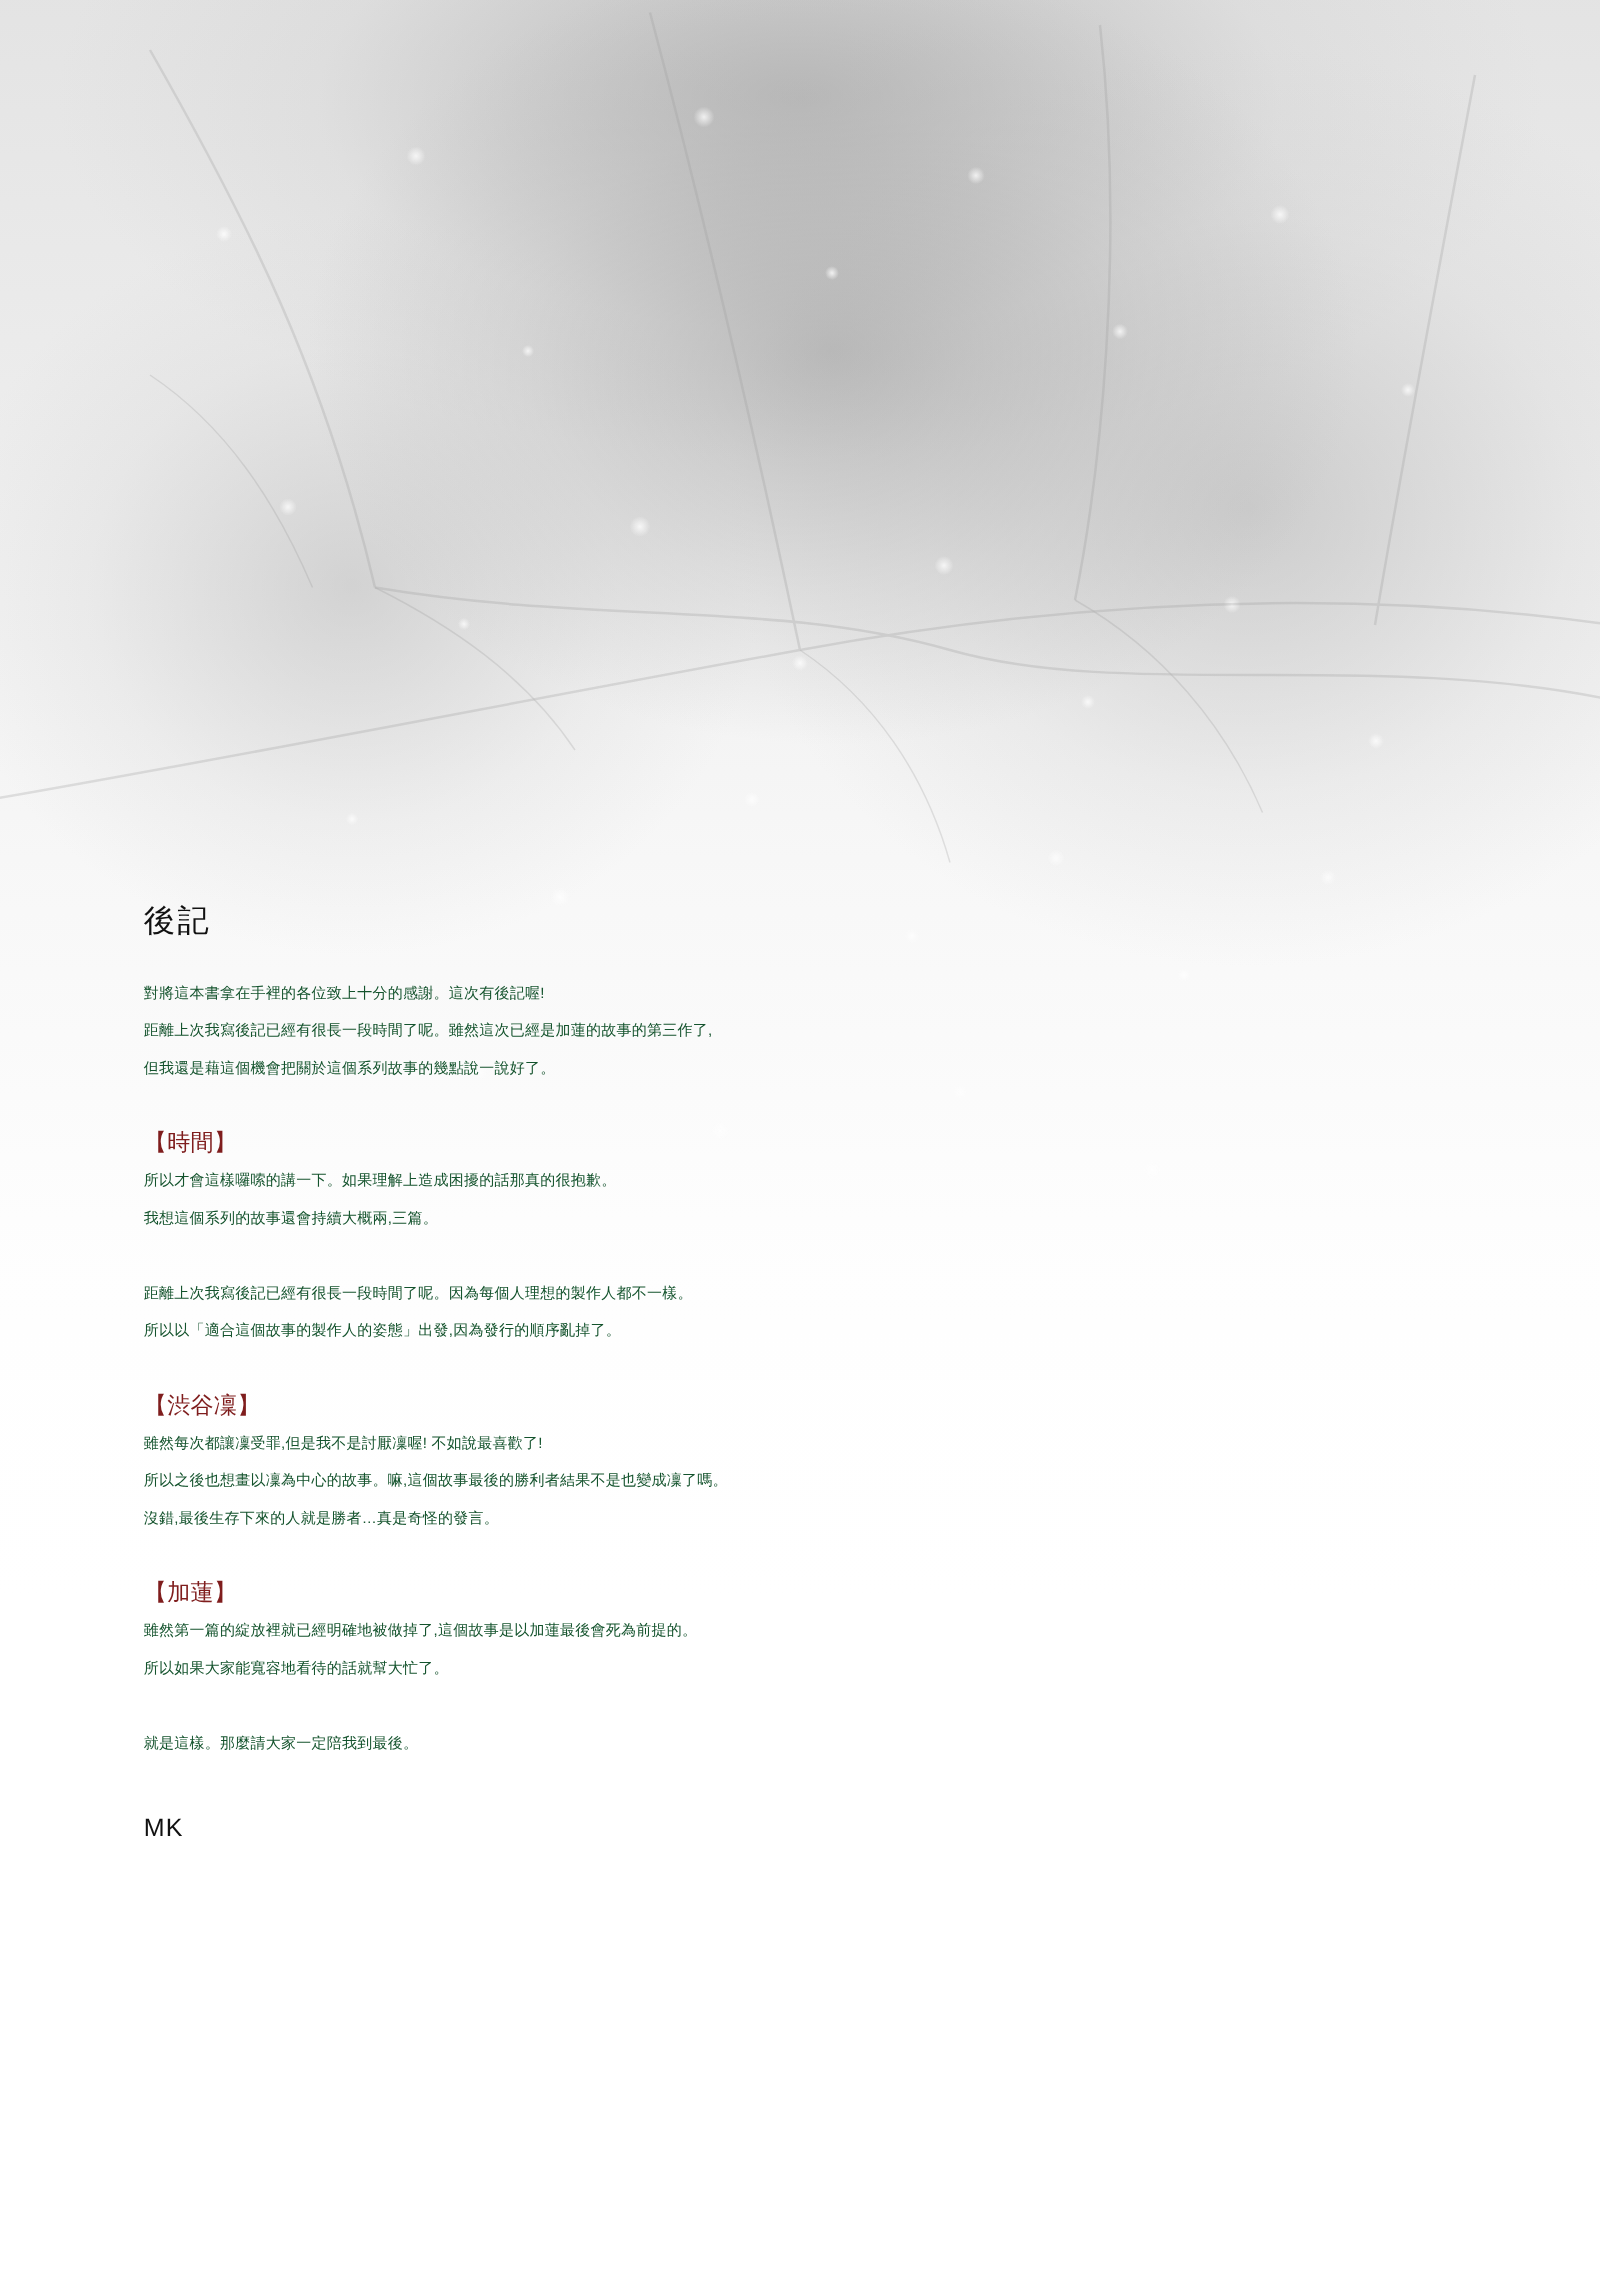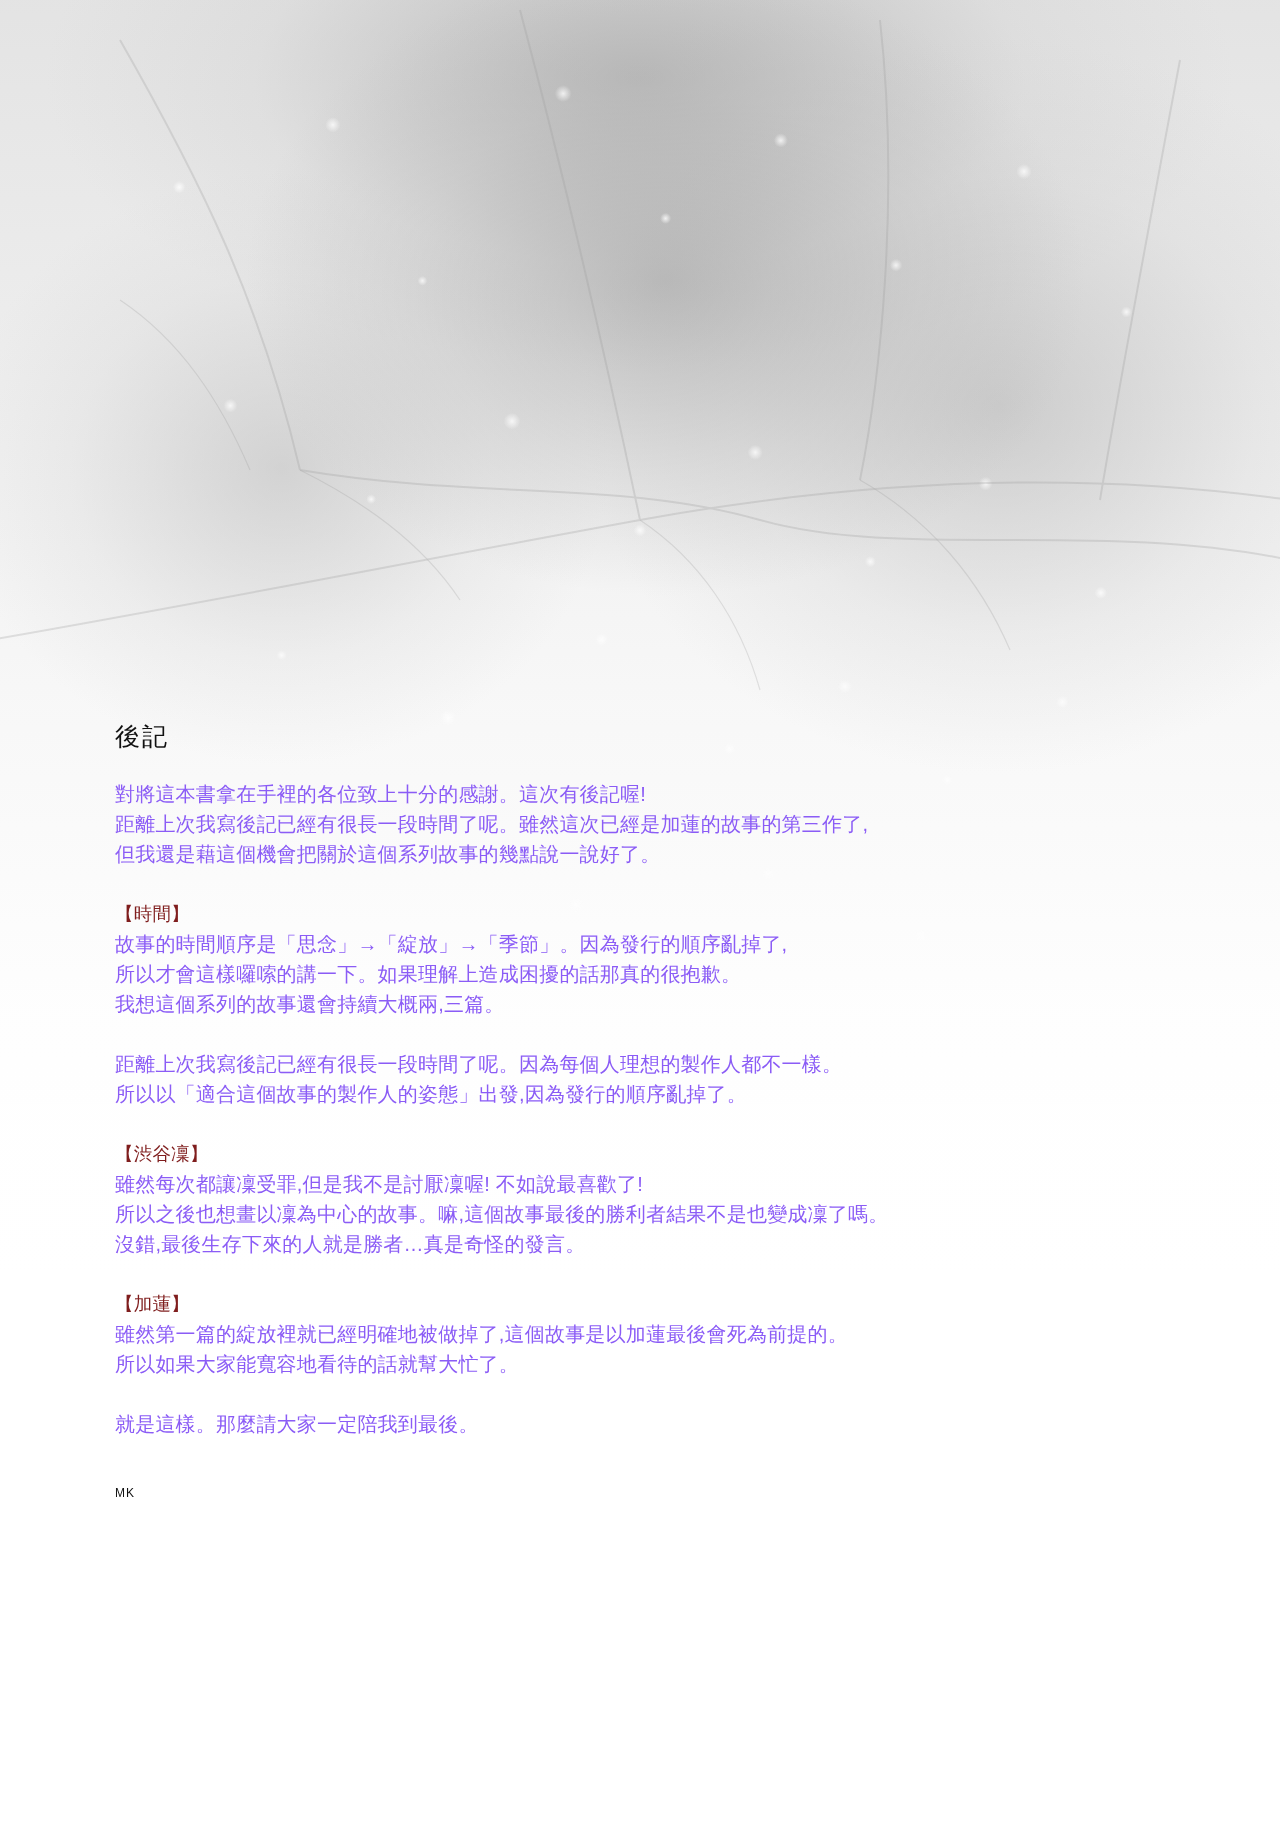--- a/index.html
+++ b/index.html
@@ -98,36 +98,36 @@
     margin: 0 0 26px 0;
     font-weight: normal;
   }
   .para {
     margin: 0 0 30px 0;
   }
   .para:last-child {
     margin-bottom: 0;
   }
   .line {
-    font-size: 20px;
+    font-size: 12px;
     line-height: 30px;
-    color: #8b5cf6;
+    color: #14532d;
     white-space: pre;
     letter-spacing: 0.2px;
   }
   .heading-line {
     font-size: 18.5px;
     line-height: 30px;
     color: #7f1d1d;
     white-space: pre;
     letter-spacing: 0.2px;
   }
   .signature {
     margin-top: 40px;
-    font-size: 12px;
+    font-size: 20px;
     line-height: 28px;
     color: #111111;
     letter-spacing: 1px;
   }
 
   
   .page-number {
     position: absolute;
     right: 6px;
     top: 1662px;
@@ -171,21 +171,20 @@
     <h1 class="afterword-title">後記</h1>
 
     <div class="para">
       <div class="line">對將這本書拿在手裡的各位致上十分的感謝。這次有後記喔!</div>
       <div class="line">距離上次我寫後記已經有很長一段時間了呢。雖然這次已經是加蓮的故事的第三作了,</div>
       <div class="line">但我還是藉這個機會把關於這個系列故事的幾點說一說好了。</div>
     </div>
 
     <div class="para">
       <div class="heading-line">【時間】</div>
-      <div class="line">故事的時間順序是「思念」→「綻放」→「季節」。因為發行的順序亂掉了,</div>
       <div class="line">所以才會這樣囉嗦的講一下。如果理解上造成困擾的話那真的很抱歉。</div>
       <div class="line">我想這個系列的故事還會持續大概兩,三篇。</div>
     </div>
 
     <div class="para">
       <div class="line">距離上次我寫後記已經有很長一段時間了呢。因為每個人理想的製作人都不一樣。</div>
       <div class="line">所以以「適合這個故事的製作人的姿態」出發,因為發行的順序亂掉了。</div>
     </div>
 
     <div class="para">

